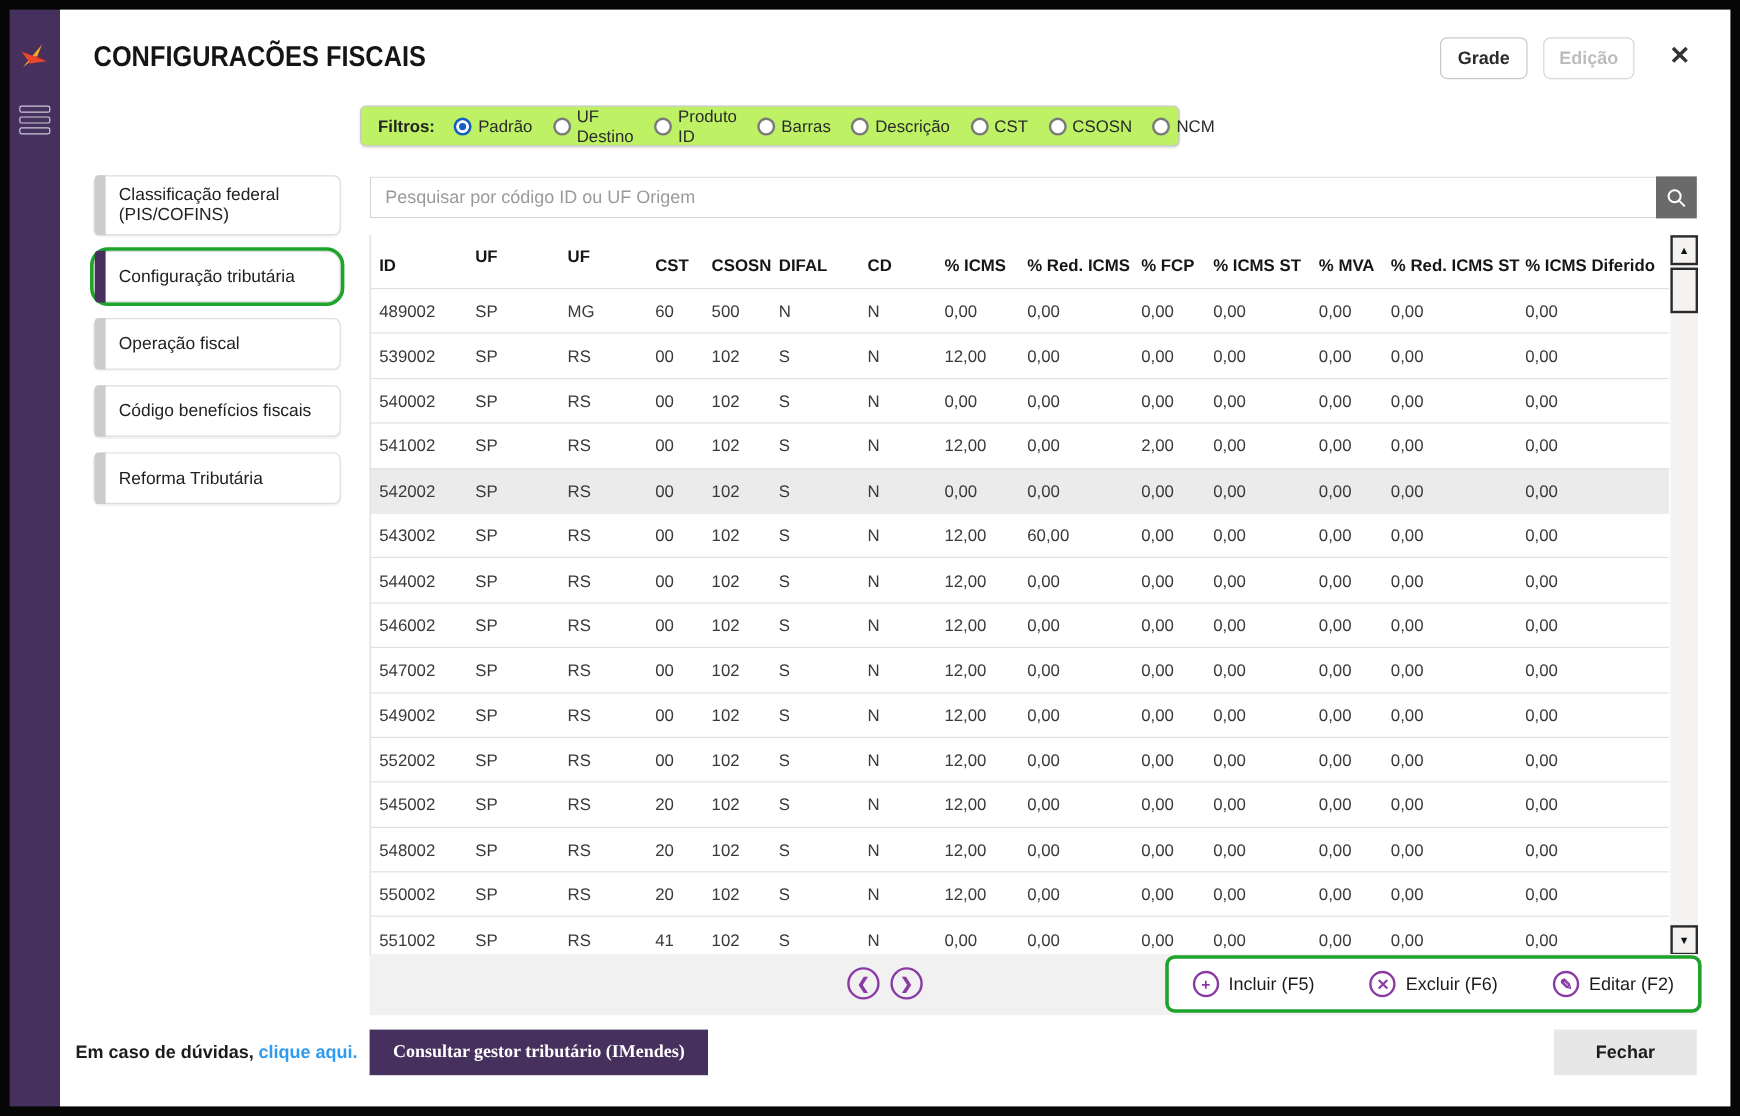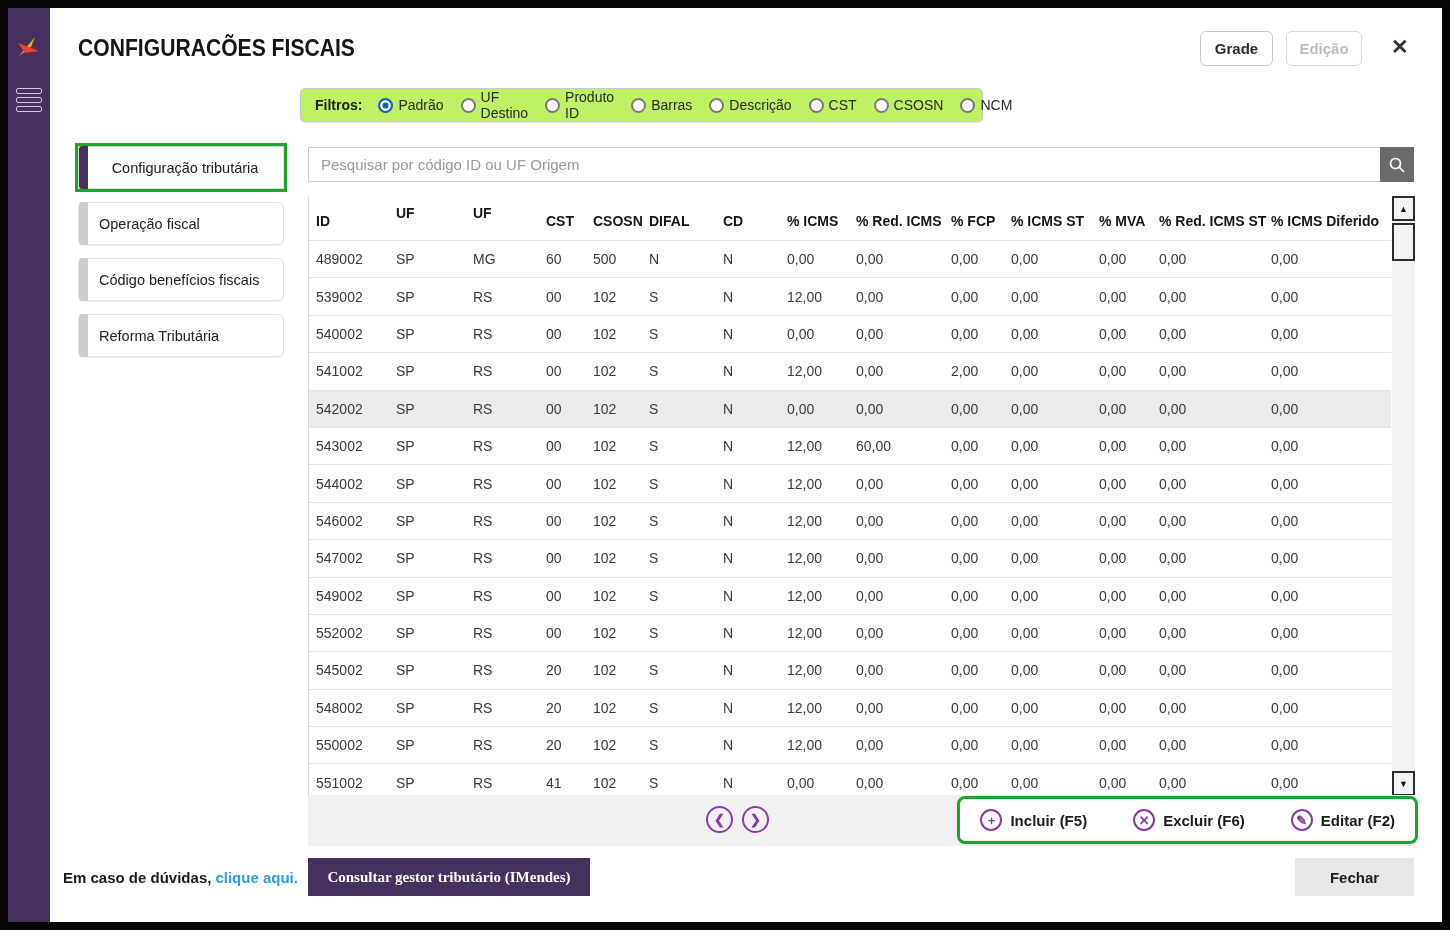--- a/index.html
+++ b/index.html
@@ -28,21 +28,21 @@
   .radio-opt { display:flex; align-items:center; gap:5px; cursor:pointer; }
   .radio { width:15px; height:15px; border-radius:50%; border:2px solid #7a7a7a; background:#fff; flex:0 0 auto; }
   .radio.sel { border:2px solid #1260c4; background:#1260c4; box-shadow:inset 0 0 0 2.5px #fff; }
   .radio-opt span.lbl { font-size:14px; color:#2a2a2a; }
 
   
   .nav { position:absolute; left:28px; top:138px; width:206px; }
   .nav-item { position:relative; background:#fff; border:1px solid #ddd; border-radius:6px; margin-bottom:13px; min-height:43px; display:flex; align-items:center; padding:8px 12px 8px 20px; font-size:14.5px; color:#222; cursor:pointer; box-shadow:0 1px 1px rgba(0,0,0,.06); }
   .nav-item::before { content:""; position:absolute; left:0px; top:-1px; bottom:-1px; width:9px; background:#cccccc; border-radius:3px 0 0 3px; }
   .nav-item.selected::before { background:#46305e; }
-  .nav-item.annotated { outline:3px solid #1ea32b; outline-offset:0px; border-radius:0;justify-content:center; }
+  .nav-item.annotated { outline:3px solid #1ea32b; outline-offset:0px; border-radius:12px; }
 
   
   .search-input { position:absolute; left:258px; top:139px; width:1072px; height:35px; border:1px solid #c9c9c9; border-right:none; border-radius:2px 0 0 2px; font-size:15px; color:#333; padding:0 12px; font-family:"Liberation Sans", sans-serif; }
   .search-input::placeholder { color:#9a9a9a; }
   .search-btn { position:absolute; left:1330px; top:139px; width:34px; height:35px; background:#6a6a6a; border:none; display:flex; align-items:center; justify-content:center; cursor:pointer; }
 
   
   .grid-cols { display:grid; grid-template-columns:80px 77px 73px 47px 56px 74px 64px 69px 95px 60px 88px 60px 112px 1fr; padding-left:7px; }
   .table-wrap { position:absolute; left:258px; top:188px; width:1083px; border-left:1px solid #d9d9d9; }
   .thead { height:44px; align-items:end; padding-bottom:11px; }
@@ -60,21 +60,21 @@
   .sc-down { bottom:0; }
   .sc-thumb { position:absolute; left:0; top:27px; width:23px; height:38px; background:#f4f3f2; border:2px solid #2b2b2b; cursor:grab; }
 
   
   .strip { position:absolute; left:258px; top:787px; width:1107px; height:51px; background:#f1f1f1; }
   .pager { position:absolute; left:398px; top:11px; display:flex; gap:9px; }
   .pg-btn { width:27px; height:27px; border-radius:50%; border:2.5px solid #8a3aa5; color:#8a3aa5; font-size:13px; font-weight:bold; display:flex; align-items:center; justify-content:center; cursor:pointer; background:transparent; }
   .action-group { position:absolute; right:-3px; top:1px; height:48px; background:#fff; border:3px solid #1ea32b; border-radius:8px; display:flex; align-items:center; padding:0 20px; gap:46px; }
   .action-btn { display:flex; align-items:center; gap:8px; cursor:pointer; }
   .action-icon { width:22px; height:22px; border-radius:50%; border:2px solid #8a3aa5; color:#8a3aa5; font-size:13px; font-weight:bold; display:flex; align-items:center; justify-content:center; line-height:1; }
-  .action-lbl { font-size:15px; font-weight:bold; color:#1c1c1c; white-space:nowrap; }
+  .action-lbl { font-size:15px; font-weight:normal; color:#1c1c1c; white-space:nowrap; }
 
   
   .help { position:absolute; left:13px; top:861px; font-size:15px; font-weight:bold; color:#1c1c1c; }
   .help a { color:#2e9bf0; font-weight:bold; text-decoration:none; margin-left:4px; cursor:pointer;margin-top:30px; }
   .btn-consult { position:absolute; left:258px; top:850px; width:282px; height:38px; background:#46305e; color:#fff; font-size:15px; font-weight:bold; border:none; cursor:pointer; font-family:Liberation Serif, serif; }
   .btn-fechar { position:absolute; left:1245px; top:850px; width:119px; height:38px; background:#e7e7e7; color:#1c1c1c; font-size:15px; font-weight:bold; border:none; cursor:pointer; font-family:"Liberation Sans", sans-serif; }
 </style>
 </head>
 <body>
 
@@ -130,20 +130,23 @@
           <span class="lbl">CSOSN</span>
         </label>
         <label class="radio-opt">
           <span class="radio"></span>
           <span class="lbl">NCM</span>
         </label>
       </span>
   </div>
 
   <div class="nav">
+      <div class="nav-item">
+        <span>Classificação federal (PIS/COFINS)</span>
+      </div>
       <div class="nav-item selected annotated">
         <span>Configuração tributária</span>
       </div>
       <div class="nav-item">
         <span>Operação fiscal</span>
       </div>
       <div class="nav-item">
         <span>Código benefícios fiscais</span>
       </div>
       <div class="nav-item">

